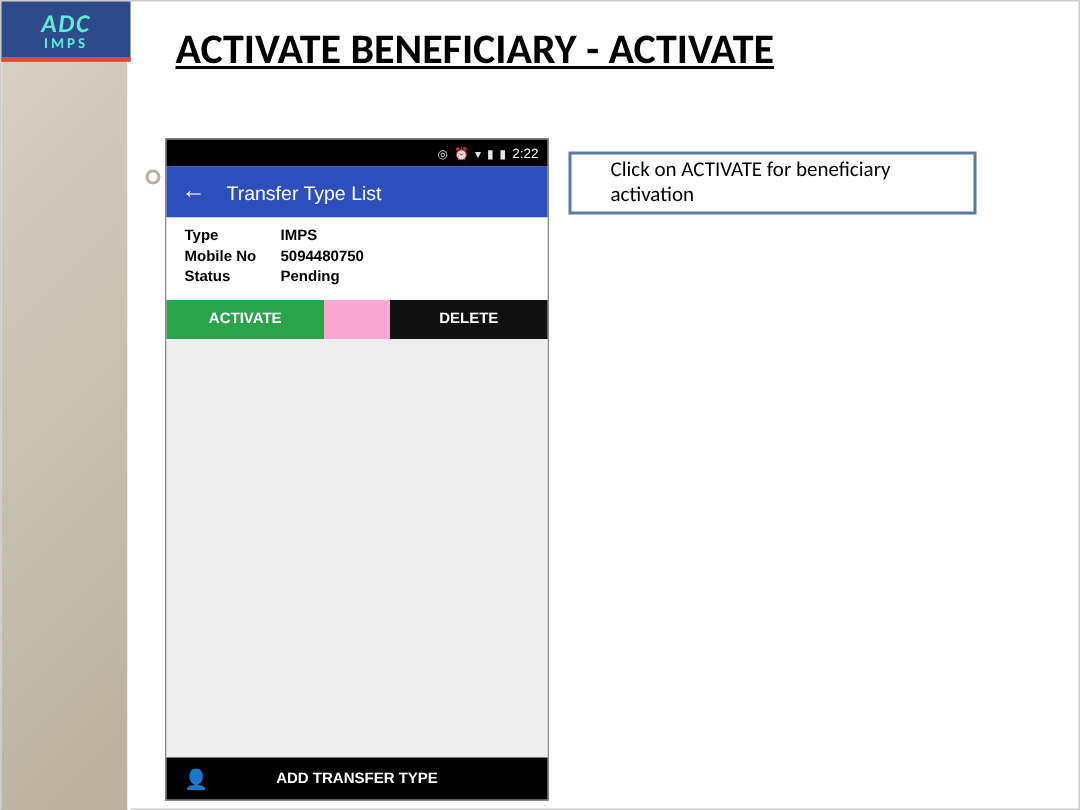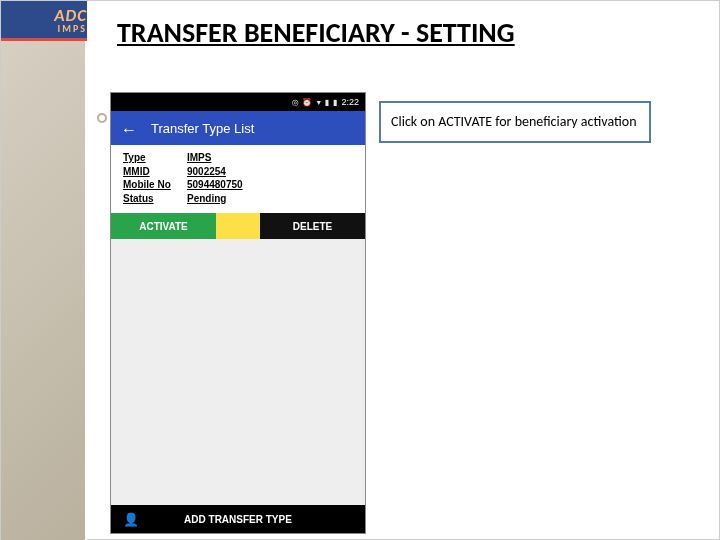--- a/index.html
+++ b/index.html
@@ -21,27 +21,27 @@
     width: 86px; height: 540px;
     background: linear-gradient(135deg, #d8d1c5 0%, #b9b09d 100%);
     border-right: 2px solid #fff;
   }
 
   .logo-block {
     position: absolute;
     left: 0; top: 0;
     width: 86px; height: 40px;
     background: #2d4a8a;
-    color: #fdba74;
+    color: #5eead4;
     font-weight: bold;
     font-style: italic;
     font-size: 15px;
     display: flex;
     flex-direction: column;
-    align-items: flex-end;
+    align-items: center;
     justify-content: center;
     line-height: 1;
     padding-top: 2px;
     border-bottom: 3px solid #e04a3a;
   }
   .logo-block .logo-top { letter-spacing: 1px; font-size: 17px; }
   .logo-block .logo-bottom { font-size: 10px; font-style: normal; letter-spacing: 2px; }
 
   .page-title {
     position: absolute;
@@ -60,21 +60,21 @@
     border: 2px solid #b9b09d;
     background: #fff;
   }
 
   .callout-box {
     position: absolute;
     left: 378px; top: 100px;
     width: 272px; height: 42px;
     border: 2px solid #5a78a8;
     background: #fff;
-    padding: 4px 10px;
+    padding: 4px 26px;
     font-size: 14px;
     color: #000;
     display: flex;
     align-items: center;
     line-height: 1.2;
   }
 
   
   .phone {
     position: absolute;
@@ -114,28 +114,27 @@
 
   .info-block {
     background: #fff;
     padding: 6px 12px 8px 12px;
     font-size: 10px;
     color: #000;
   }
   .info-row {
     display: flex;
     line-height: 1.35;
-    text-decoration: underline;
   }
   .info-row .k { width: 64px; font-weight: bold; }
   .info-row .v { font-weight: bold; }
 
   .btn-row {
     display: flex;
-    background: #fde047;
+    background: #f9a8d4;
     gap: 44px;
   }
   .btn-row .btn {
     flex: 1;
     height: 26px;
     display: flex;
     align-items: center;
     justify-content: center;
     font-size: 10px;
     font-weight: bold;
@@ -171,21 +170,21 @@
 
 <div class="slide-bg">
 
   <div class="left-band"></div>
 
   <div class="logo-block">
     <span class="logo-top">ADC</span>
     <span class="logo-bottom">IMPS</span>
   </div>
 
-  <div class="page-title">TRANSFER BENEFICIARY - SETTING</div>
+  <div class="page-title">ACTIVATE BENEFICIARY - ACTIVATE</div>
 
   <div class="callout-dot"></div>
 
   <div class="callout-box">
     <span>Click on ACTIVATE for beneficiary activation</span>
   </div>
 
   <div class="phone">
 
     <div class="status-bar">
@@ -201,24 +200,20 @@
       <span class="back-arrow">←</span>
       <span>Transfer Type List</span>
     </div>
 
     <div class="info-block">
       <div class="info-row">
         <span class="k">Type</span>
         <span class="v">IMPS</span>
       </div>
       <div class="info-row">
-        <span class="k">MMID</span>
-        <span class="v">9002254</span>
-      </div>
-      <div class="info-row">
         <span class="k">Mobile No</span>
         <span class="v">5094480750</span>
       </div>
       <div class="info-row">
         <span class="k">Status</span>
         <span class="v">Pending</span>
       </div>
     </div>
 
     <div class="btn-row">

